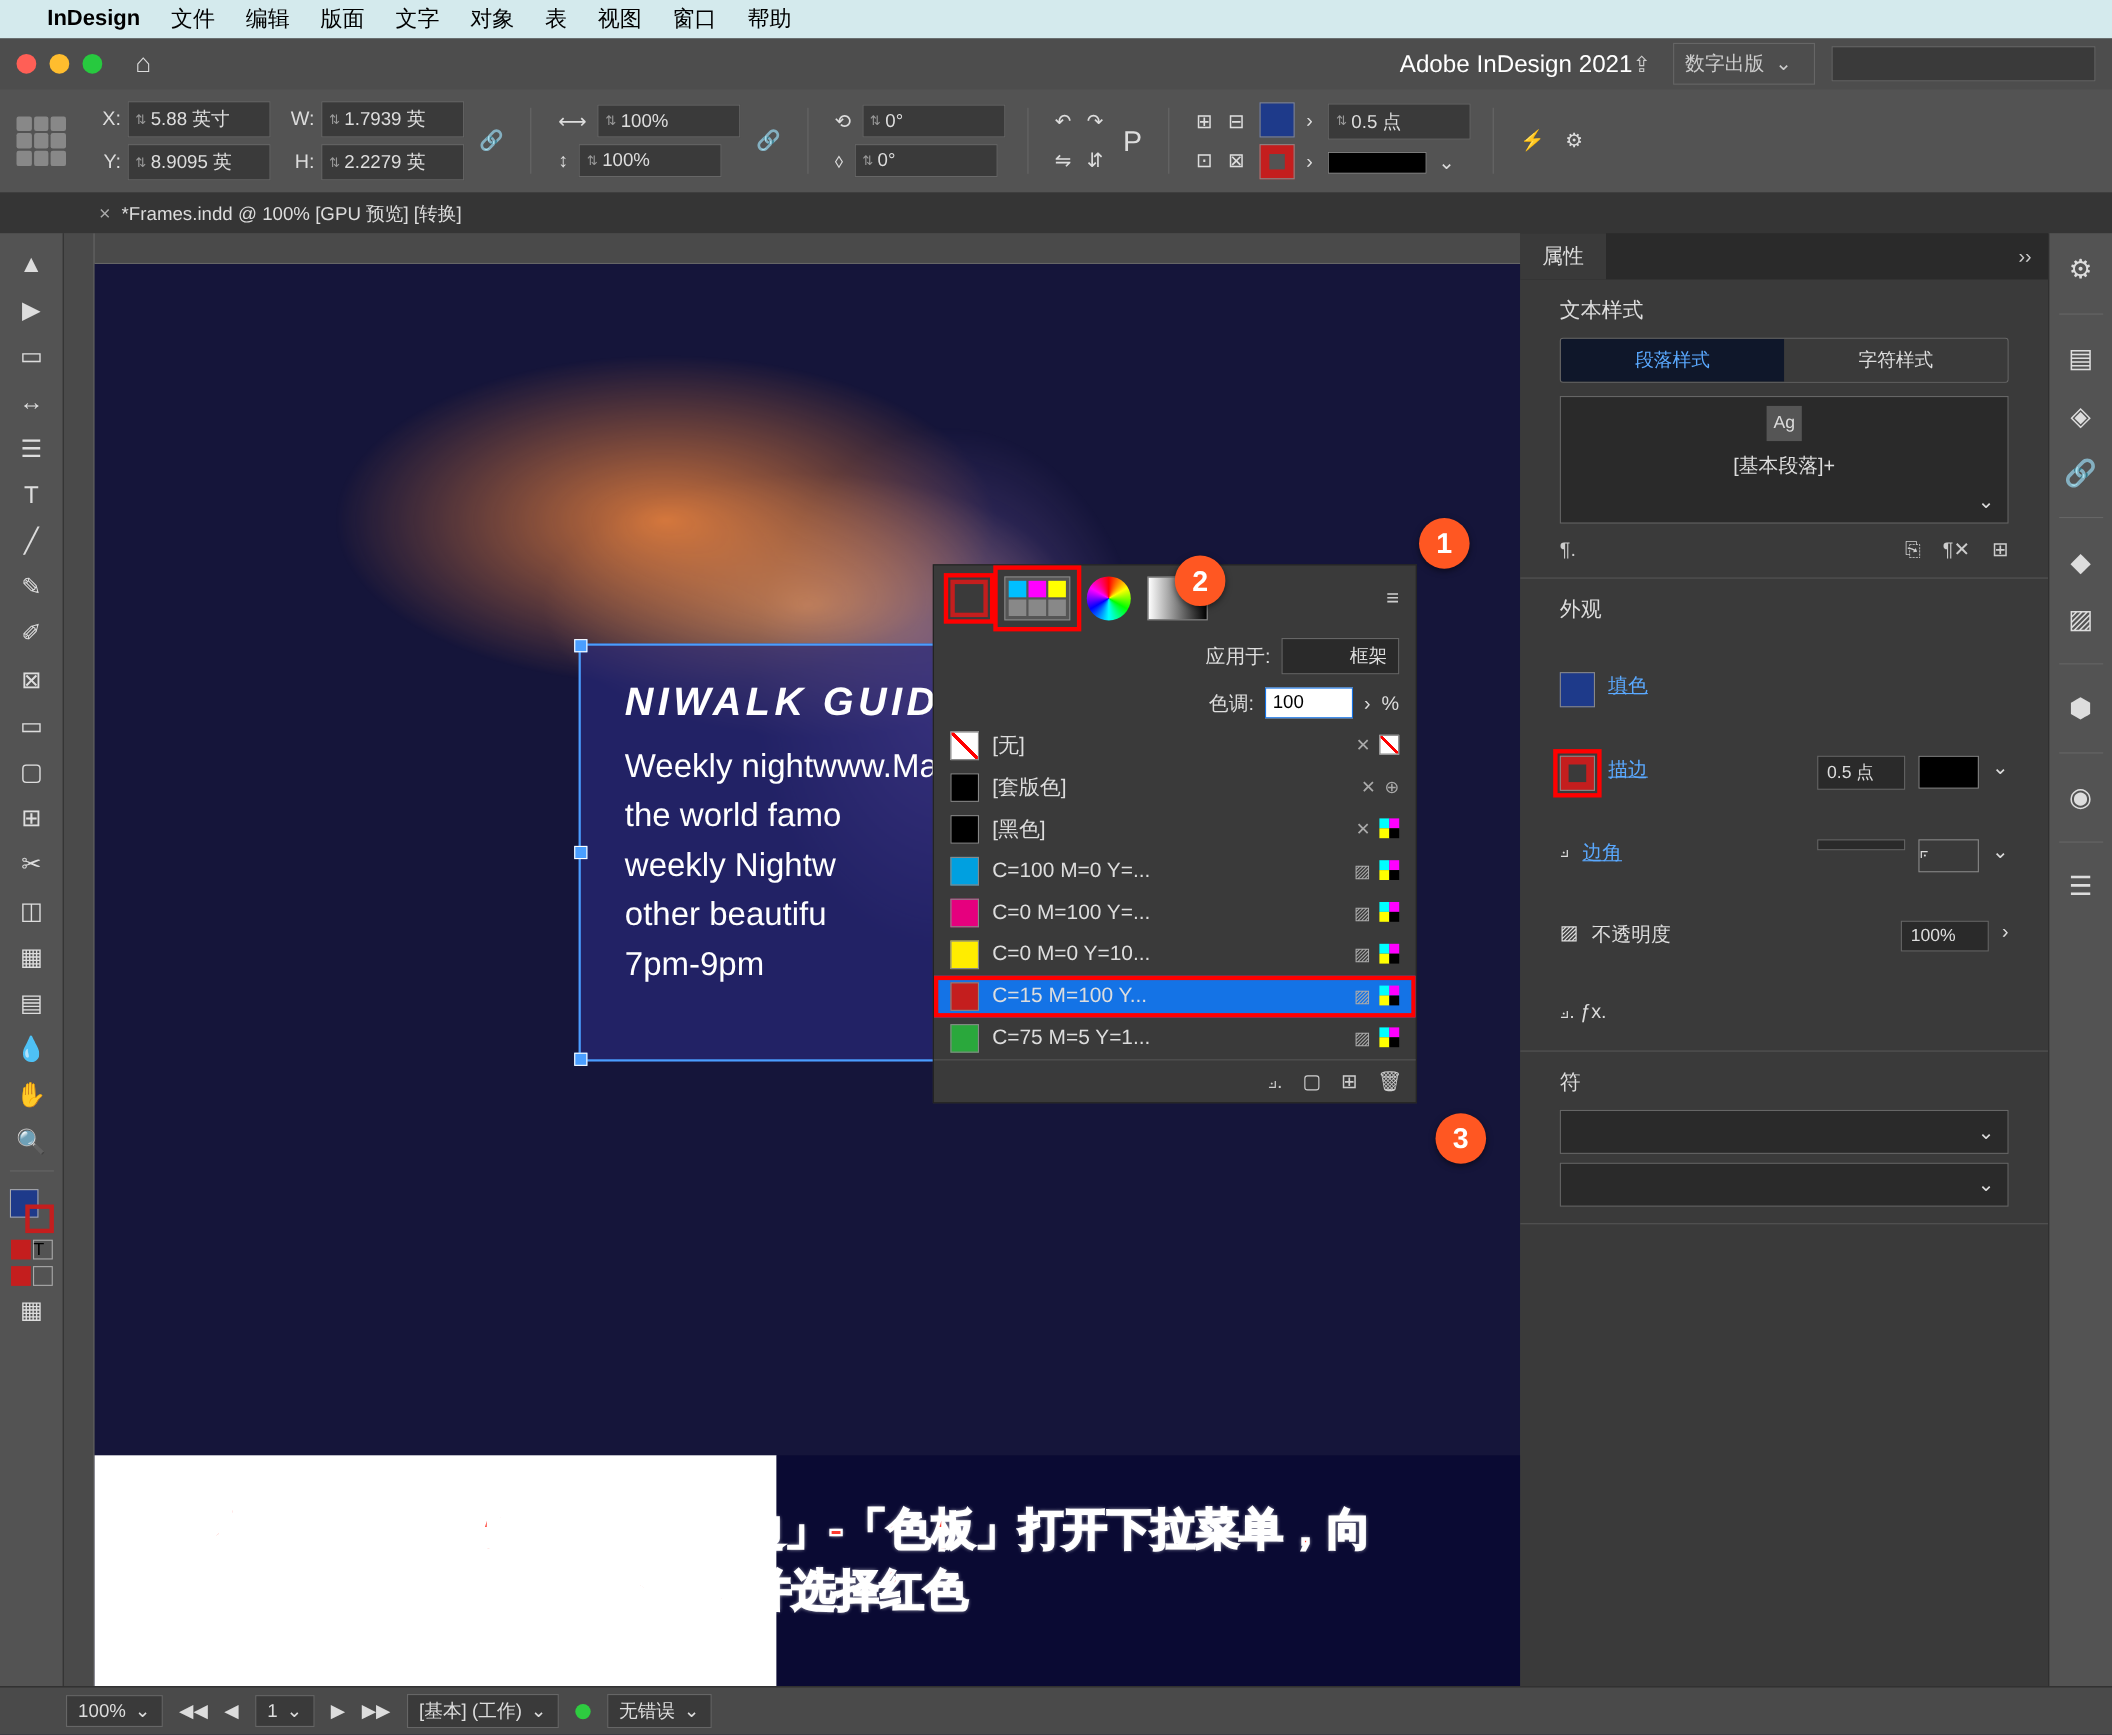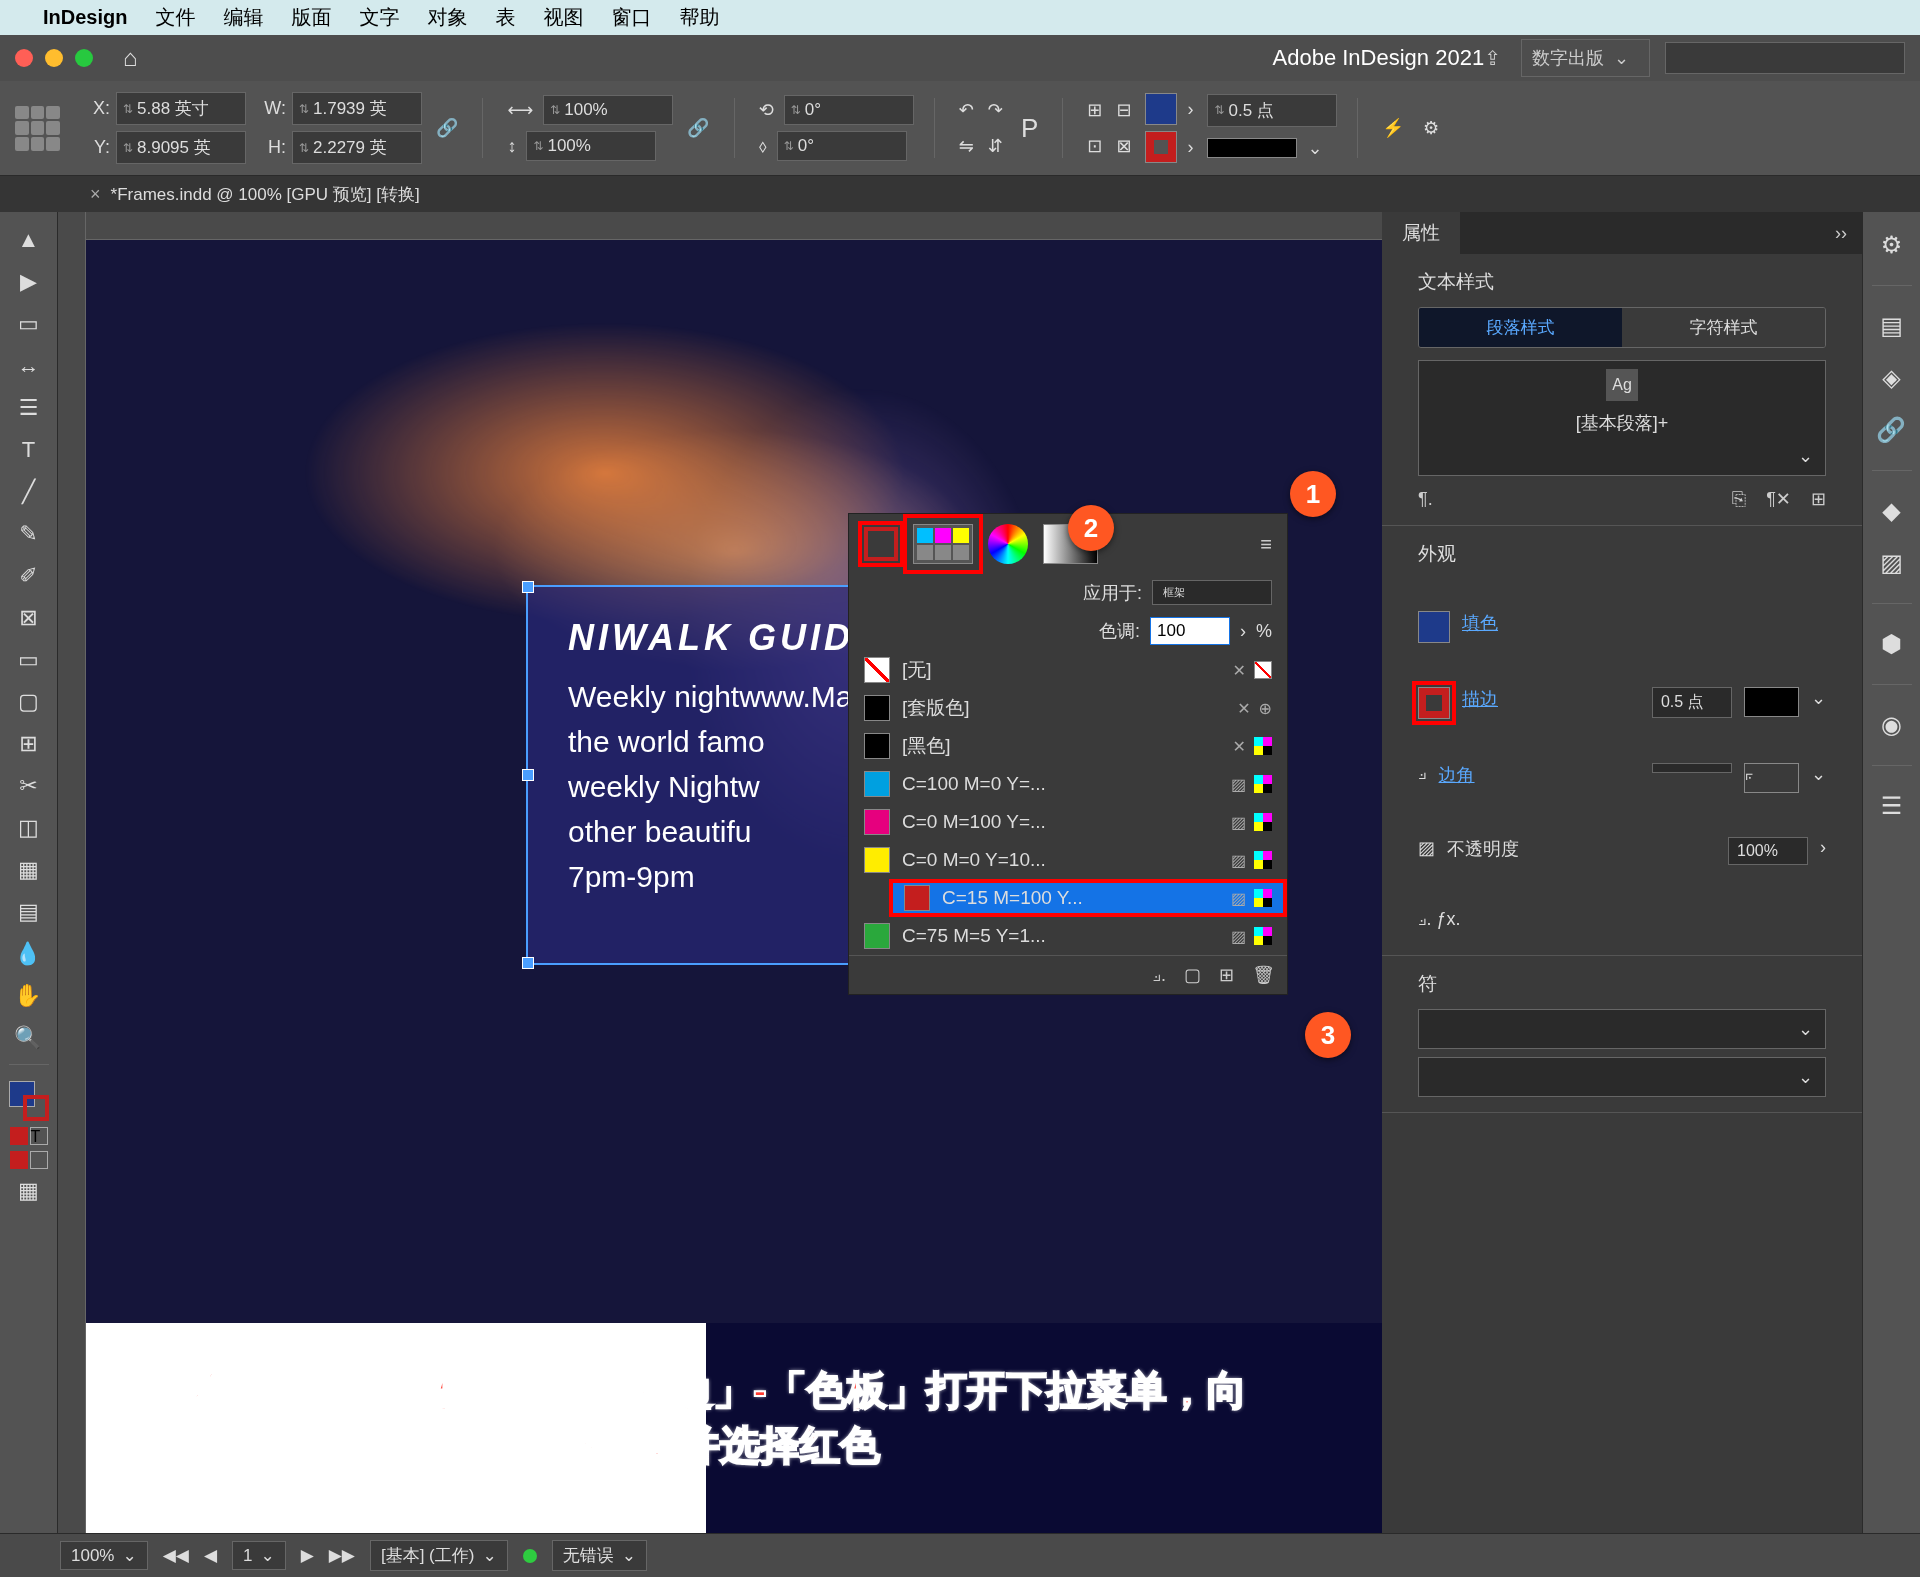--- a/index.html
+++ b/index.html
@@ -86,25 +86,25 @@
 .popup-tab-stroke span { position: absolute; inset: 0; border: 4px solid #c41e1e; }
 .popup-tab-swatches { width: 60px; height: 40px; background: #555; border: 1px solid #888; display: grid; grid-template: repeat(2,1fr)/repeat(3,1fr); gap: 2px; padding: 3px; outline: 4px solid #ff0000; outline-offset: 6px; }
 .popup-tab-swatches span:nth-child(1) { background: #00bfff; }
 .popup-tab-swatches span:nth-child(2) { background: #ff00ff; }
 .popup-tab-swatches span:nth-child(3) { background: #ff0; }
 .popup-tab-swatches span { background: #888; }
 .popup-tab-picker { width: 40px; height: 40px; border-radius: 50%; background: conic-gradient(red,yellow,lime,cyan,blue,magenta,red); }
 .popup-tab-gradient { width: 55px; height: 40px; background: linear-gradient(to right, #fff, #000); border: 1px solid #888; }
 .popup-menu { margin-left: auto; color: #ccc; font-size: 20px; }
 .popup-row { display: flex; align-items: center; padding: 6px 15px; gap: 10px; color: #ddd; font-size: 18px; }
-.popup-select { background: #2a2a2a; border: 1px solid #666; color: #ddd; padding: 4px 10px; font-size: 11px; width: 120px; }
+.popup-select { background: #2a2a2a; border: 1px solid #666; color: #ddd; padding: 4px 10px; font-size: 17px; width: 107px; text-align: right; }
 .popup-input { background: #fff; border: 1px solid #1473e6; color: #000; padding: 3px 6px; font-size: 17px; width: 80px; }
 .swatch-list { max-height: 360px; overflow-y: auto; }
 .swatch-row { display: flex; align-items: center; padding: 6px 15px; gap: 12px; color: #ddd; font-size: 19px; }
-.swatch-row.selected { background: #1473e6; outline: 4px solid #ff0000; outline-offset: -4px; margin-left: 40px; }
+.swatch-row.selected { background: #1473e6; outline: 4px solid #ff0000; outline-offset: -4px; }
 .swatch-chip { width: 26px; height: 26px; border: 1px solid #888; flex-shrink: 0; }
 .swatch-none { background: #fff; position: relative; }
 .swatch-none::after { content: ''; position: absolute; inset: 0; background: linear-gradient(45deg, transparent 45%, red 45%, red 55%, transparent 55%); }
 .swatch-name { flex: 1; white-space: nowrap; overflow: hidden; text-overflow: ellipsis; }
 .swatch-icons { display: flex; gap: 8px; color: #aaa; font-size: 16px; }
 .swatch-cmyk { width: 18px; height: 18px; display: grid; grid-template: 1fr 1fr / 1fr 1fr; }
 .swatch-cmyk span:nth-child(1){background:#0ff;} .swatch-cmyk span:nth-child(2){background:#f0f;} .swatch-cmyk span:nth-child(3){background:#ff0;} .swatch-cmyk span:nth-child(4){background:#000;}
 .popup-footer { display: flex; justify-content: flex-end; align-items: center; padding: 8px 12px; gap: 18px; color: #ccc; font-size: 18px; border-top: 1px solid #555; }
 
 

